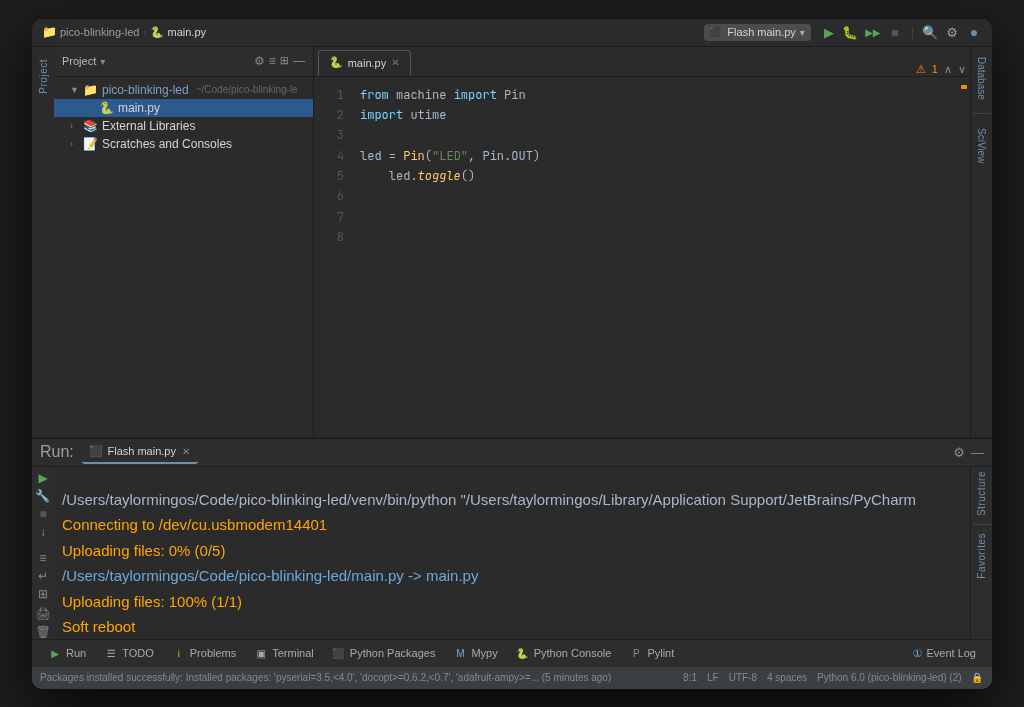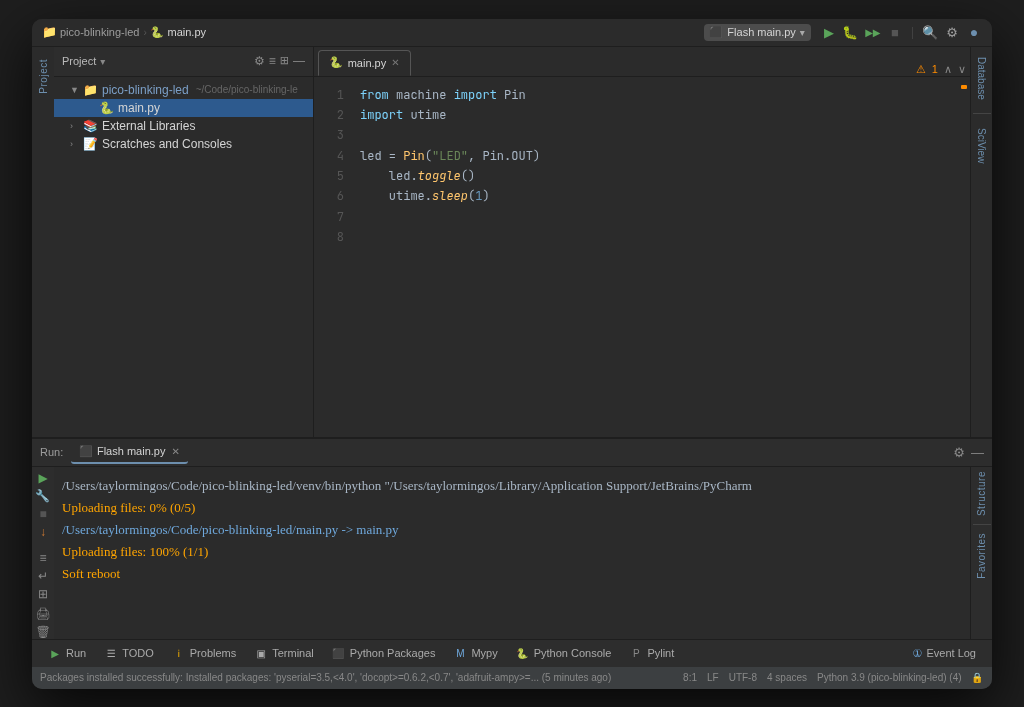--- a/index.html
+++ b/index.html
@@ -332,21 +332,21 @@
       color: #aaa;
       cursor: pointer;
       border-radius: 3px;
     }
     .bottom-tab.active {
       color: #d4d4d4;
       border-bottom: 2px solid #6d8fae;
     }
     .run-label {
       color: #9d9d9d;
-      font-size: 11px;
+      font-size: 16px;
       margin-right: 4px;
       text-align: right;
     }
     .bottom-tab-right {
       margin-left: auto;
       display: flex;
       align-items: center;
       gap: 6px;
     }
     .bottom-content {
@@ -372,23 +372,23 @@
       justify-content: center;
       color: #888;
       font-size: 12px;
       cursor: pointer;
     }
     .tool-icon.green { color: #5aa45a; }
     .tool-icon.orange { color: #cc7832; }
     .run-output {
       flex: 1;
       overflow-y: auto;
-      padding: 8px 8px;
-      font-family: Liberation Serif, serif;
-      font-size: 13px;
+      padding: 20px 8px;
+      font-family: Liberation Sans, sans-serif;
+      font-size: 15px;
       line-height: 1.7;
     }
     .output-line {
       display: flex;
       align-items: flex-start;
       gap: 4px;
     }
     .output-orange { color: #ffa500; }
     .output-command { color: #a9b7c6; }
     .output-path { color: #6fa8dc; }
@@ -585,21 +585,20 @@
           <div>6</div>
           <div>7</div>
           <div>8</div>
         </div>
         <div class="code-area">
           <span class="code-line"><span class="kw">from</span><span class="plain"> machine </span><span class="kw">import</span><span class="plain"> Pin</span></span>
           <span class="code-line"><span class="kw">import</span><span class="plain"> utime</span></span>
           <span class="code-line"> </span>
           <span class="code-line"><span class="plain">led </span><span class="plain">= </span><span class="fn">Pin</span><span class="plain">(</span><span class="str">"LED"</span><span class="plain">, </span><span class="plain">Pin</span><span class="plain">.</span><span class="plain">OUT</span><span class="plain">)</span></span>
           <span class="code-line"><span class="plain">    led.</span><span class="method">toggle</span><span class="plain">()</span></span>
-          <span class="code-line"><span class="plain">    utime.</span><span class="method">sleep</span><span class="plain">(</span><span class="num">1</span><span class="plain">)</span></span>
           <span class="code-line"> </span>
         </div>
         <div class="editor-right-gutter">
           <div class="warning-stripe"></div>
         </div>
       </div>
     </div>
 
     <div class="right-sidebar">
       <span class="right-label">Database</span>
@@ -638,20 +637,23 @@
           <div class="tool-icon">🖨</div>
           <div class="tool-icon">🗑</div>
         </div>
       </div>
 
       <div class="run-output">
         <div class="output-line">
           <span class="output-command">/Users/taylormingos/Code/pico-blinking-led/venv/bin/python "/Users/taylormingos/Library/Application Support/JetBrains/PyCharm</span>
         </div>
         <div class="output-line">
+          <span class="output-orange">Connecting to /dev/cu.usbmodem14401</span>
+        </div>
+        <div class="output-line">
           <span class="output-orange">Uploading files: 0% (0/5)</span>
         </div>
         <div class="output-line">
           <span class="output-path">/Users/taylormingos/Code/pico-blinking-led/main.py -&gt; main.py</span>
         </div>
         <div class="output-line">
           <span class="output-orange">Uploading files: 100% (1/1)</span>
         </div>
         <div class="output-line">
           <span class="output-orange">Soft reboot</span>
@@ -709,18 +711,18 @@
 
   <div class="status-bar">
     <span class="status-item">
       <span>Packages installed successfully: Installed packages: 'pyserial=3.5,&lt;4.0', 'docopt&gt;=0.6.2,&lt;0.7', 'adafruit-ampy&gt;=... (5 minutes ago)</span>
     </span>
     <div class="status-right">
       <span class="status-item">8:1</span>
       <span class="status-item">LF</span>
       <span class="status-item">UTF-8</span>
       <span class="status-item">4 spaces</span>
-      <span class="status-item">Python 3.9 (pico-blinking-led) (4)</span>
+      <span class="status-item">Python 6.0 (pico-blinking-led) (2)</span>
       <span class="status-item">🔒</span>
     </div>
   </div>
 
 </div>
 
 </body></html>

